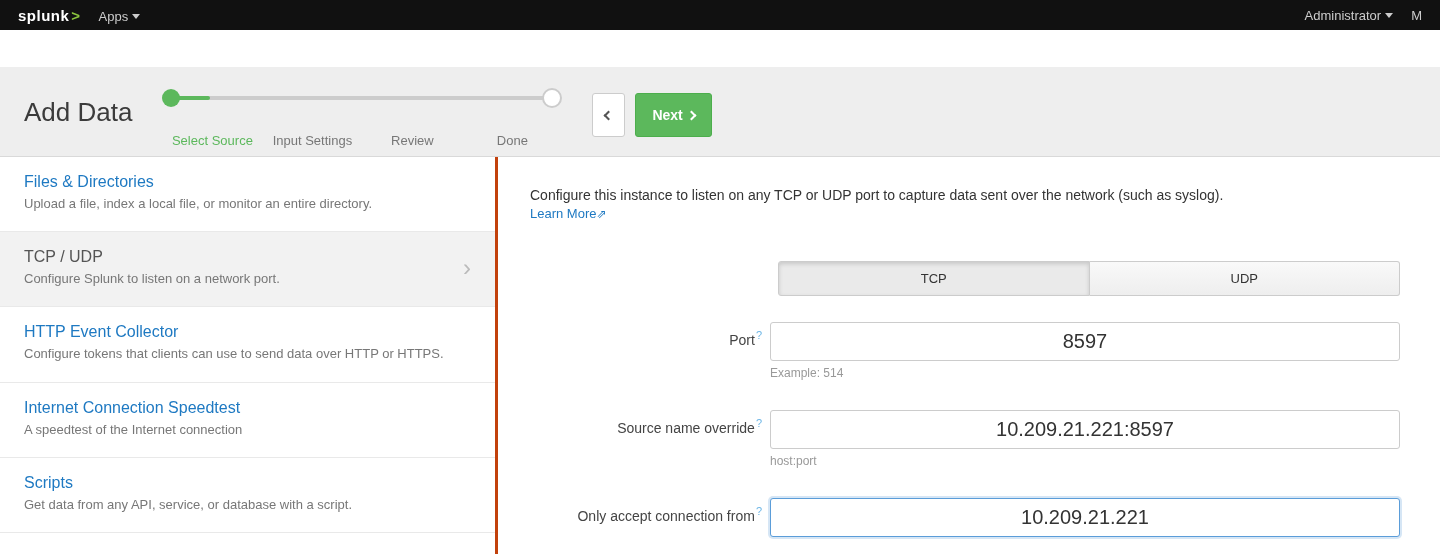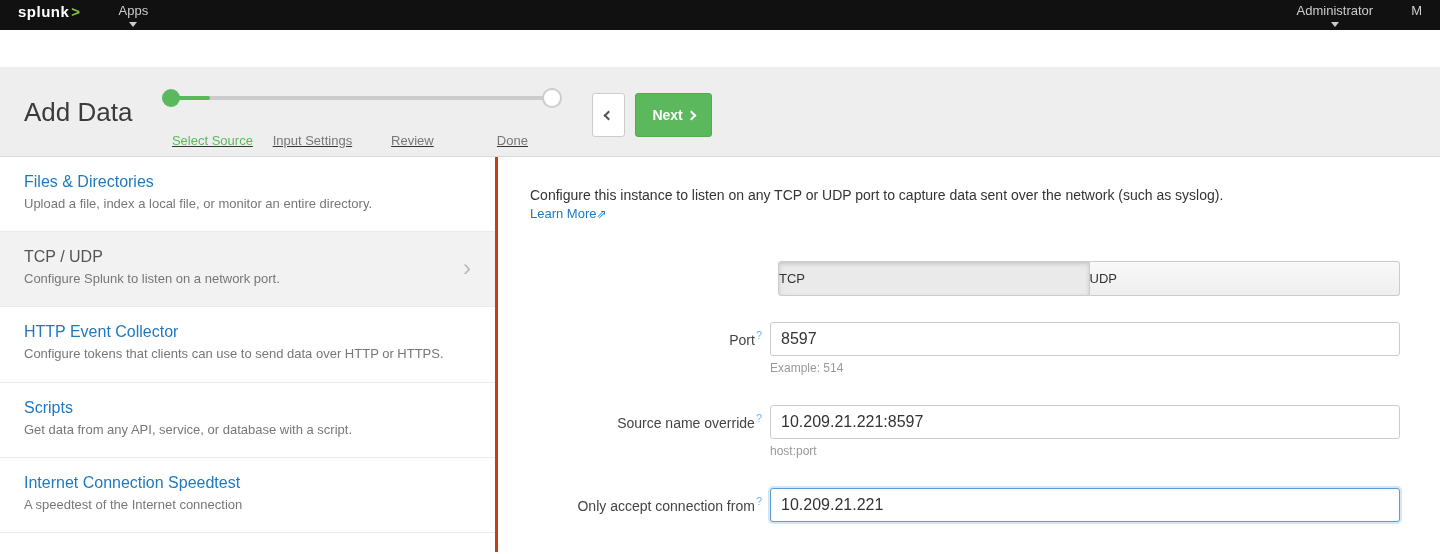--- a/index.html
+++ b/index.html
@@ -1,28 +1,28 @@
 <!DOCTYPE html>
 <html><head>
 <meta charset="utf-8">
 <style>
   * { box-sizing: border-box; margin: 0; padding: 0; }
   body { font-family: "Helvetica Neue", Helvetica, Arial, sans-serif; font-size: 13px; color: #333; background: #fff; }
   
   .topbar { background: #111; color: #ccc; height: 30px; display: flex; align-items: center; justify-content: space-between; padding: 0 18px; font-size: 13px; }
-  .topbar-left, .topbar-right { display: flex; align-items: flex-start; gap: 38px; }
+  .topbar-left, .topbar-right { display: flex; align-items: flex-end; gap: 18px; }
   .brand { color: #fff; font-weight: 600; font-size: 15px; letter-spacing: .5px; }
   .brand .gt { color: #8CC63F; font-weight: 700; margin-left: 2px; }
-  .tb-link { color: #ccc; cursor: pointer; display: flex; align-items: center; gap: 4px; flex-direction: column; }
+  .tb-link { color: #ccc; cursor: pointer; display: flex; align-items: center; gap: 4px; }
   .caret-down { width: 0; height: 0; border-left: 4px solid transparent; border-right: 4px solid transparent; border-top: 5px solid #ccc; display: inline-block; }
   
   .header-wrap { background: #eee; border-bottom: 1px solid #d9d9d9; padding: 18px 24px 8px 24px; display: flex; align-items: flex-start; gap: 30px; margin-top: 37px; }
   .page-title { font-size: 26px; font-weight: 400; color: #3b3b3b; white-space: nowrap; margin-top: 12px; }
   
-  .wizard { position: relative; margin-top: 4px; text-decoration: underline; }
+  .wizard { position: relative; margin-top: 4px; }
   .wizard-track { position: relative; width: 400px; height: 18px; }
   .wizard-bar { position: absolute; top: 7px; left: 8px; right: 8px; height: 4px; background: #ccc; border-radius: 2px; }
   .wizard-bar-fill { position: absolute; top: 7px; left: 8px; height: 4px; background: #5CB85C; border-radius: 2px; width: 40px; }
   .wizard-dots { position: absolute; top: 0; left: 0; right: 0; display: flex; justify-content: space-between; }
   .wizard-dot { width: 18px; height: 18px; border-radius: 50%; background: #ccc; }
   .wizard-dot.active { background: #5CB85C; }
   .wizard-dot.last { background: #fff; border: 2px solid #ccc; width: 20px; height: 20px; margin-top: -1px; }
   .wizard-dot.hidden { visibility: hidden; }
   .wizard-labels { display: flex; justify-content: space-between; width: 400px; margin-top: 26px; }
   .wizard-label { font-size: 13px; color: #777; text-align: center; width: 25%; }
@@ -45,29 +45,29 @@
   .s-item.selected .s-title { color: #555; }
   .s-arrow { color: #bbb; font-size: 24px; font-weight: 300; }
   
   .content { flex: 1; padding: 28px 40px 0 32px; }
   .intro { font-size: 14px; color: #333; line-height: 1.5; }
   .learn-link { color: #1E79C2; cursor: pointer; display: inline-flex; align-items: center; gap: 0; text-align: right; }
   .ext-icon { font-size: 12px; }
   
   .form { margin-top: 40px; }
   .tabs { display: flex; margin-left: 248px; margin-bottom: 26px; }
-  .tab { flex: 1; text-align: left; padding: 9px 0; border: 1px solid #ccc; background: linear-gradient(#f9f9f9,#eee); color: #333; cursor: pointer; font-size: 13px; }
+  .tab { flex: 1; text-align: center; padding: 9px 0; border: 1px solid #ccc; background: linear-gradient(#f9f9f9,#eee); color: #333; cursor: pointer; font-size: 13px; }
   .tab:first-child { border-radius: 3px 0 0 3px; }
   .tab:last-child { border-left: none; border-radius: 0 3px 3px 0; }
   .tab.selected { background: #eaeaea; box-shadow: inset 0 2px 4px rgba(0,0,0,.15); }
   .form-row { display: flex; align-items: flex-start; margin-bottom: 30px; }
   .form-label { width: 240px; text-align: right; padding-right: 8px; padding-top: 7px; color: #444; font-size: 14px; }
   .help-q { color: #6EB6E6; font-size: 11px; vertical-align: super; margin-left: 1px; }
   .form-field { flex: 1; }
-  .text-input { width: 100%; border: 1px solid #ccc; border-radius: 3px; padding: 7px 10px; font-size: 16px; color: #333; outline: none; }
+  .text-input { width: 100%; border: 1px solid #ccc; border-radius: 3px; padding: 7px 10px; font-size: 20px; color: #333; outline: none; text-align: center; }
   .hint { color: #999; font-size: 12px; margin-top: 5px; }
 </style>
 </head>
 <body>
 
 <div class="topbar">
   <div class="topbar-left">
     <span class="brand">
       <span>splunk</span><span class="gt">&gt;</span>
     </span>
@@ -135,28 +135,28 @@
       <div class="s-arrow">›</div>
     </div>
     <div class="s-item">
       <div class="s-item-texts">
         <div class="s-title">HTTP Event Collector</div>
         <div class="s-desc">Configure tokens that clients can use to send data over HTTP or HTTPS.</div>
       </div>
     </div>
     <div class="s-item">
       <div class="s-item-texts">
+        <div class="s-title">Internet Connection Speedtest</div>
+        <div class="s-desc">A speedtest of the Internet connection</div>
+      </div>
+    </div>
+    <div class="s-item">
+      <div class="s-item-texts">
         <div class="s-title">Scripts</div>
         <div class="s-desc">Get data from any API, service, or database with a script.</div>
-      </div>
-    </div>
-    <div class="s-item">
-      <div class="s-item-texts">
-        <div class="s-title">Internet Connection Speedtest</div>
-        <div class="s-desc">A speedtest of the Internet connection</div>
       </div>
     </div>
   </div>
 
   <div class="content">
     <div class="intro">Configure this instance to listen on any TCP or UDP port to capture data sent over the network (such as syslog).</div>
     <div class="learn-link">
       <span>Learn More</span>
       <span class="ext-icon">⇗</span>
     </div>

